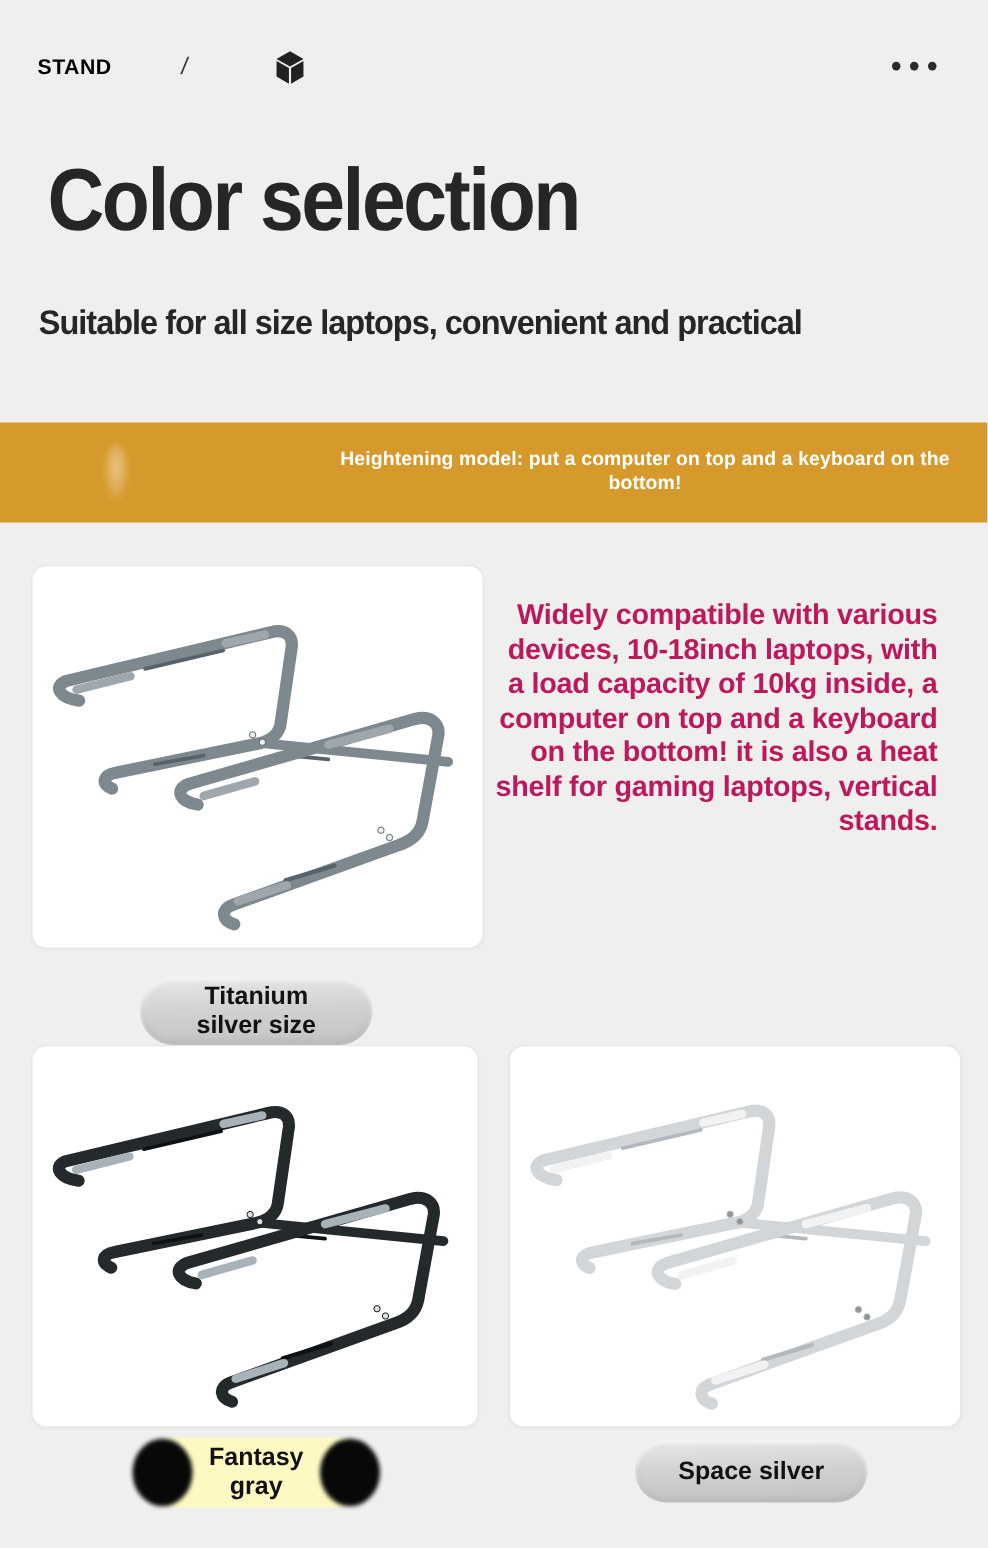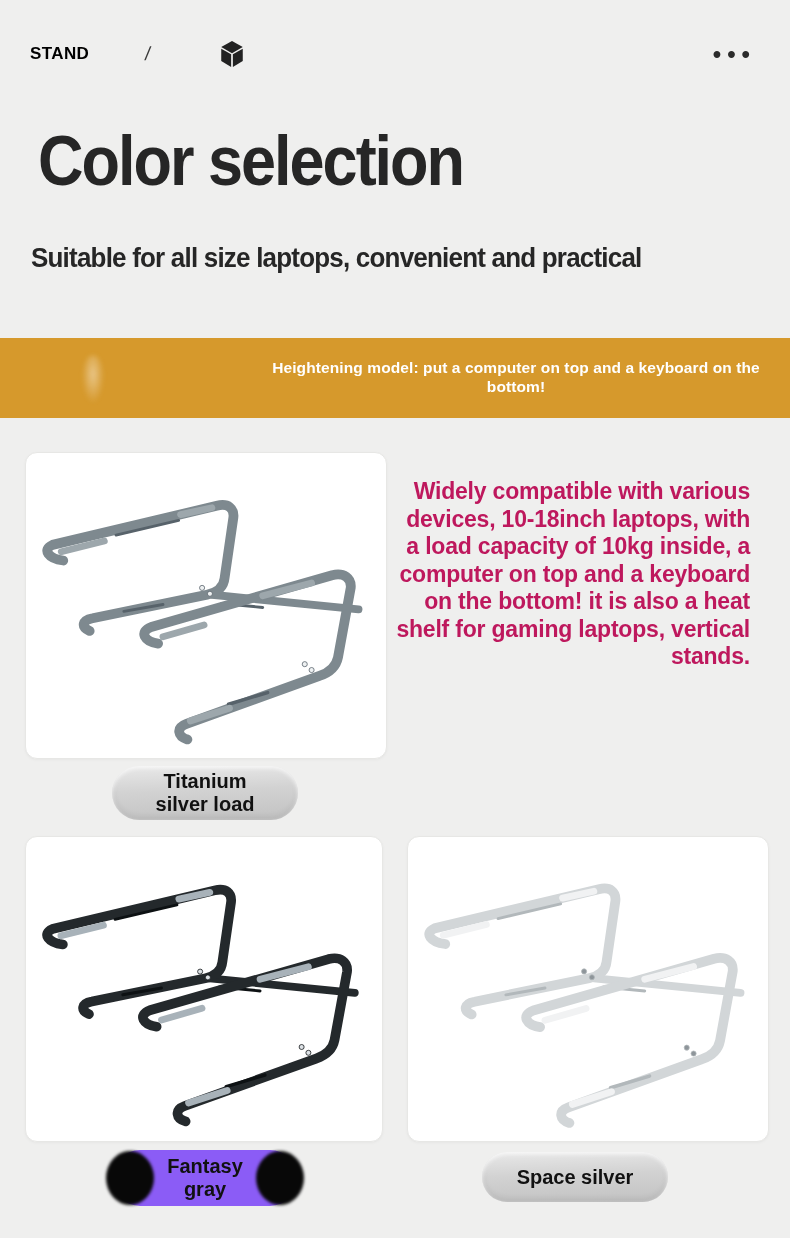--- a/index.html
+++ b/index.html
@@ -41,23 +41,23 @@
 
   
   .feature{top:478px;left:396px;width:354px;text-align:right;font-size:23px;font-weight:700;
            line-height:27.5px;color:#be185d;letter-spacing:-.2px;}
 
   
   .pill{border-radius:28px;display:flex;flex-direction:column;align-items:center;justify-content:center;
         font-size:20px;font-weight:700;color:#111;line-height:1.15;text-align:center;cursor:pointer;}
   .pill-gray{background:linear-gradient(178deg,#e9e9e9 0%,#d2d2d2 45%,#c2c2c2 100%);
              box-shadow:inset 0 2px 4px rgba(255,255,255,.8), inset 0 -3px 6px rgba(0,0,0,.08);}
-  .pill1{top:766px;left:112px;width:186px;height:54px;}
-  .pill3{top:1152px;left:482px;width:186px;height:50px;}
-  .pill2{top:1150px;left:112px;width:186px;height:56px;background:#8b5cf6;border-radius:28px;}
+  .pill1{top:782px;left:112px;width:186px;height:54px;}
+  .pill3{top:1152px;left:508px;width:186px;height:50px;}
+  .pill2{top:1150px;left:112px;width:186px;height:56px;background:#fef9c3;border-radius:28px;}
   .pill2 .txt{position:relative;z-index:2;}
   .blob{position:absolute;top:1px;width:48px;height:54px;background:#080808;border-radius:50%;
         filter:blur(1.5px);z-index:1;}
   .blob-l{left:-6px;}
   .blob-r{right:-6px;}
 
   
   .stand .f{stroke:var(--frame);fill:none;}
   .stand .sl{stroke:var(--slot);fill:none;}
   .stand .p{stroke:var(--pad);fill:none;}
@@ -107,21 +107,21 @@
       <circle cx="281" cy="210" r="2.6"></circle>
         <circle cx="288" cy="216" r="2.6"></circle>
     </g>
   </svg>
 </div>
 
 <div class="abs feature">Widely compatible with various devices, 10-18inch laptops, with a load capacity of 10kg inside, a computer on top and a keyboard on the bottom! it is also a heat shelf for gaming laptops, vertical stands.</div>
 
 <div class="abs pill pill-gray pill1">
   <span>Titanium</span>
-  <span>silver load</span>
+  <span>silver size</span>
 </div>
 
 <div class="abs card card2">
   <svg class="stand" viewBox="0 0 360 300" style="--frame: #24292c; --slot: #0d1113; --pad: #a8b2b9; --screw: #dde2e6;">
     <g fill="none" stroke-linecap="round" stroke-linejoin="round">
       <path class="f" stroke-width="8" d="M186,139 L336,154"></path>
       <path class="sl" stroke-width="3" d="M196,148 L238,152"></path>
       <path class="f" stroke-width="10" d="M34,104 C19,102 12,93 23,88 L191,48 C203,45 209,51 208,60 L199,122 C198,132 190,137 181,139 L64,163 C53,165 52,172 61,176"></path>
       <path class="sl" stroke-width="3" d="M88,78 L152,63"></path>
       <path class="sl" stroke-width="3" d="M96,156 L136,149"></path>

